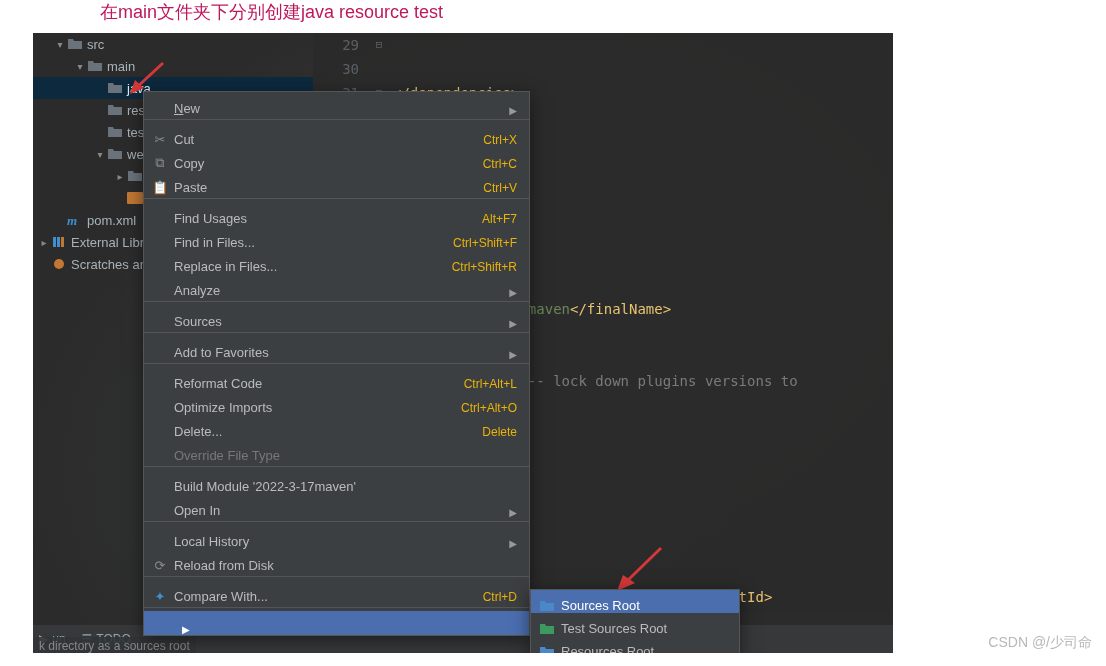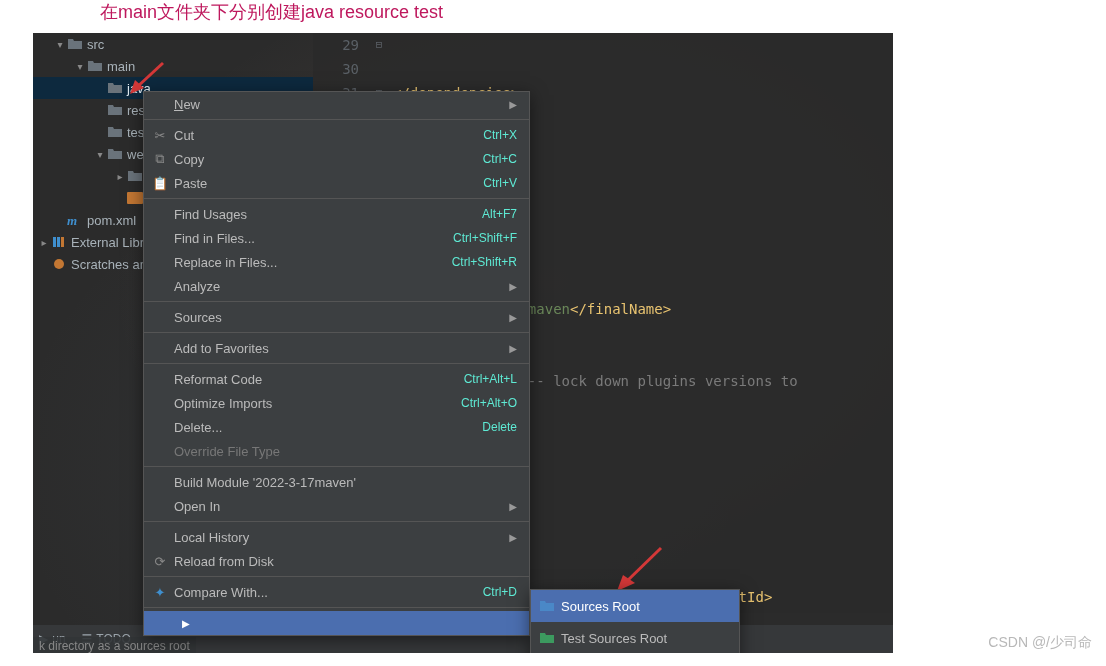--- a/index.html
+++ b/index.html
@@ -140,41 +140,41 @@
     width: 387px;
     background: #3c3f41;
     border: 1px solid #555;
     box-shadow: 0 4px 16px rgba(0,0,0,0.5);
     color: #bbb;
     font-size: 13px;
     z-index: 10;
   }
   .menu-item {
     display: flex;
-    align-items: center;
+    align-items: flex-end;
     height: 24px;
     padding: 0 12px 0 30px;
     position: relative;
   }
   .menu-item .mi-icon {
     position: absolute;
     left: 8px;
     width: 16px;
     height: 16px;
     display:flex;
     align-items:center;
     justify-content:center;
     color:#888;
   }
   .menu-item.selected {
     background: #4b6eaf;
     color: #fff;
   }
   .menu-item .label { flex: 1; }
-  .menu-item .shortcut { color: #5eead4; font-size: 12px; }
+  .menu-item .shortcut { color: #eab308; font-size: 12px; }
   .menu-item .sub-arrow {
     color: #999;
     font-size: 10px;
     margin-left: 8px;
   }
   .menu-item.selected .sub-arrow { color: #fff; }
   .menu-sep {
     height: 1px;
     background: #555;
     margin: 3px 0;
@@ -187,21 +187,21 @@
     left: 497px;
     top: 556px;
     width: 210px;
     background: #3c3f41;
     border: 1px solid #555;
     box-shadow: 0 4px 16px rgba(0,0,0,0.5);
     color: #bbb;
     font-size: 13px;
     z-index: 11;
   }
-  .submenu .menu-item { padding-left: 30px; height:32px; }
+  .submenu .menu-item { padding-left: 30px; height:23px; }
   .sub-folder {
     position:absolute; left:8px; width:16px; height:14px;
   }
 
   
   .bottom-bar {
     position: absolute;
     left: 0;
     bottom: 0;
     right: 0;

